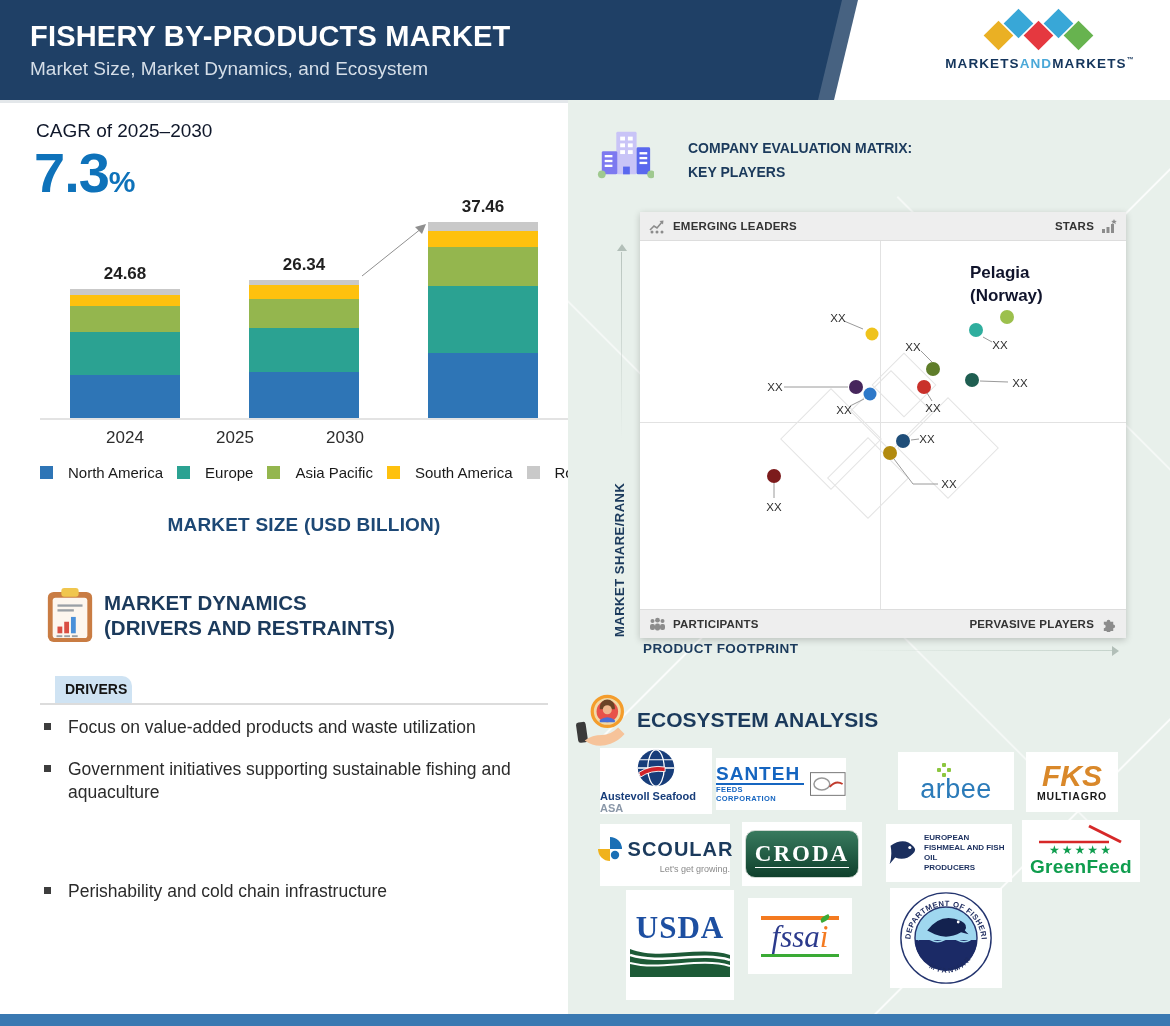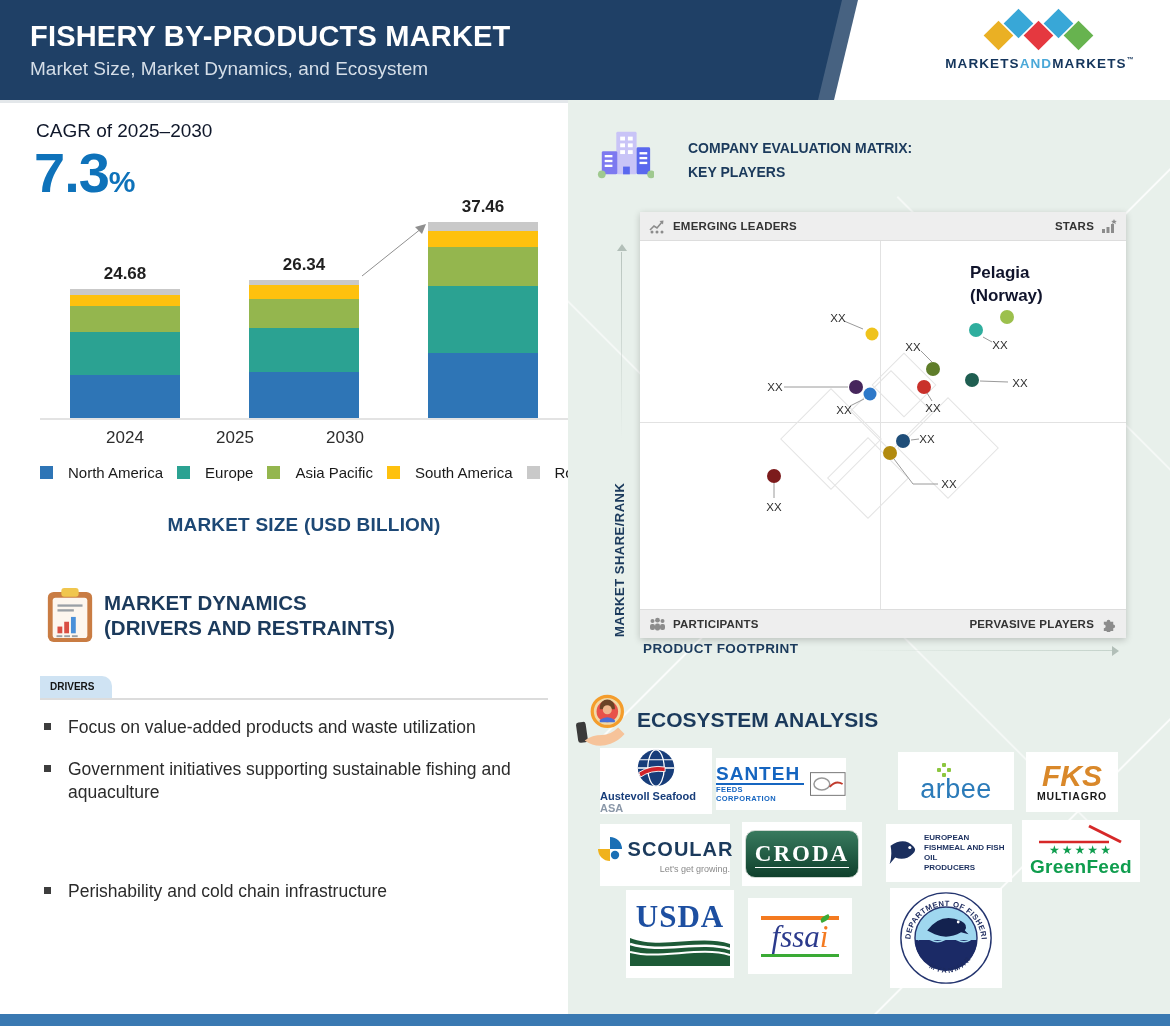--- a/index.html
+++ b/index.html
@@ -38,21 +38,21 @@
   .years-row{display:flex;justify-content:flex-start;padding:8px 30px 0 30px;}
   .year-label{width:110px;text-align:center;font-size:17px;color:#2d2d2d;}
   .legend{display:flex;gap:14px;margin-top:16px;align-items:center;flex-wrap:nowrap;}
   .lg-item{display:flex;align-items:center;gap:15px;font-size:15px;color:#1a1a1a;white-space:nowrap;}
   .sw{width:13px;height:13px;display:inline-block;}
   .market-size-title{position:absolute;left:40px;top:514px;width:528px;text-align:center;font-size:19px;font-weight:800;color:#1d4875;letter-spacing:.2px;}
 
   .dyn-icon{position:absolute;left:44px;top:586px;}
   .dyn-title{position:absolute;left:104px;top:590px;font-size:20.5px;font-weight:800;color:#1b3a5c;line-height:25px;}
   .sec-bar{position:absolute;left:40px;width:508px;border-bottom:2px solid #dcdcdc;}
-  .sec-bar .tag{display:inline-block;padding:5px 18px 6px 10px;font-size:10px;font-weight:800;color:#141414;border-radius:0 10px 0 0;}
+  .sec-bar .tag{display:inline-block;padding:5px 5px 6px 10px;font-size:14px;font-weight:800;color:#141414;border-radius:0 10px 0 0;margin-left:15px;}
   .drivers-bar{top:676px;}
   .drivers-bar .tag{background:#cfe3f3;}
   .restraints-bar{top:836px;}
   .restraints-bar .tag{background:#f5d4d0;}
   .bullet-row{position:absolute;left:44px;width:502px;display:flex;gap:17px;font-size:17.5px;color:#2b2b2b;line-height:1.32;}
   .bullet-sq{flex:0 0 auto;width:7px;height:7px;background:#3d3d3d;margin-top:7px;}
   .b1{top:716px;} .b2{top:758px;} .b3{top:880px;}
 
   
   .panel{position:absolute;left:568px;top:100px;width:602px;height:914px;background:#e8f0eb;overflow:hidden;}
@@ -105,21 +105,21 @@
   .scoular-name{font-size:20px;font-weight:800;color:#1b3a5c;letter-spacing:1px;}
   .scoular-tag{font-size:9px;color:#8a8a8a;margin-top:2px;align-self:flex-end;}
   .lg-croda{left:742px;top:822px;width:120px;height:64px;}
   .croda-pill{width:112px;height:46px;border-radius:10px;background:linear-gradient(#387a5e,#0f402c);border:1px solid #cfd8d2;display:flex;align-items:center;justify-content:center;}
   .croda-name{font-family:"Liberation Serif",serif;font-size:23px;font-weight:700;color:#fff;letter-spacing:2px;border-bottom:1px solid #fff;line-height:26px;}
   .lg-efmp{left:886px;top:824px;width:126px;height:58px;flex-direction:row;gap:5px;}
   .efmp-text{font-size:8px;font-weight:800;color:#1b2f5e;line-height:10px;}
   .lg-greenfeed{left:1022px;top:820px;width:118px;height:62px;}
   .gf-stars{font-size:12px;color:#0f9d4e;letter-spacing:2px;line-height:12px;}
   .gf-name{font-size:19px;font-weight:800;color:#0f9d4e;letter-spacing:.3px;}
-  .lg-usda{left:626px;top:890px;width:108px;height:88px;}
+  .lg-usda{left:626px;top:890px;width:108px;height:110px;}
   .usda-name{font-family:"Liberation Serif",serif;font-size:31px;font-weight:700;color:#1d4fa1;letter-spacing:1px;line-height:30px;}
   .lg-fssai{left:748px;top:898px;width:104px;height:76px;}
   .fssai-bar-o{width:78px;height:4px;background:#f47a20;}
   .fssai-text{position:relative;font-family:"Liberation Serif",serif;font-style:italic;font-size:31px;color:#2b3a8c;line-height:34px;}
   .fssai-i{color:#f47a20;}
   .fssai-leaf{position:absolute;right:-2px;top:-4px;width:10px;height:5px;background:#3aaa35;border-radius:60% 0 60% 0;transform:rotate(-28deg);}
   .fssai-bar-g{width:78px;height:3px;background:#3aaa35;}
   .lg-myanmar{left:890px;top:888px;width:112px;height:100px;}
 
   .bottom-bar{position:absolute;left:0;top:1014px;width:1170px;height:12px;background:#3a79b2;}

